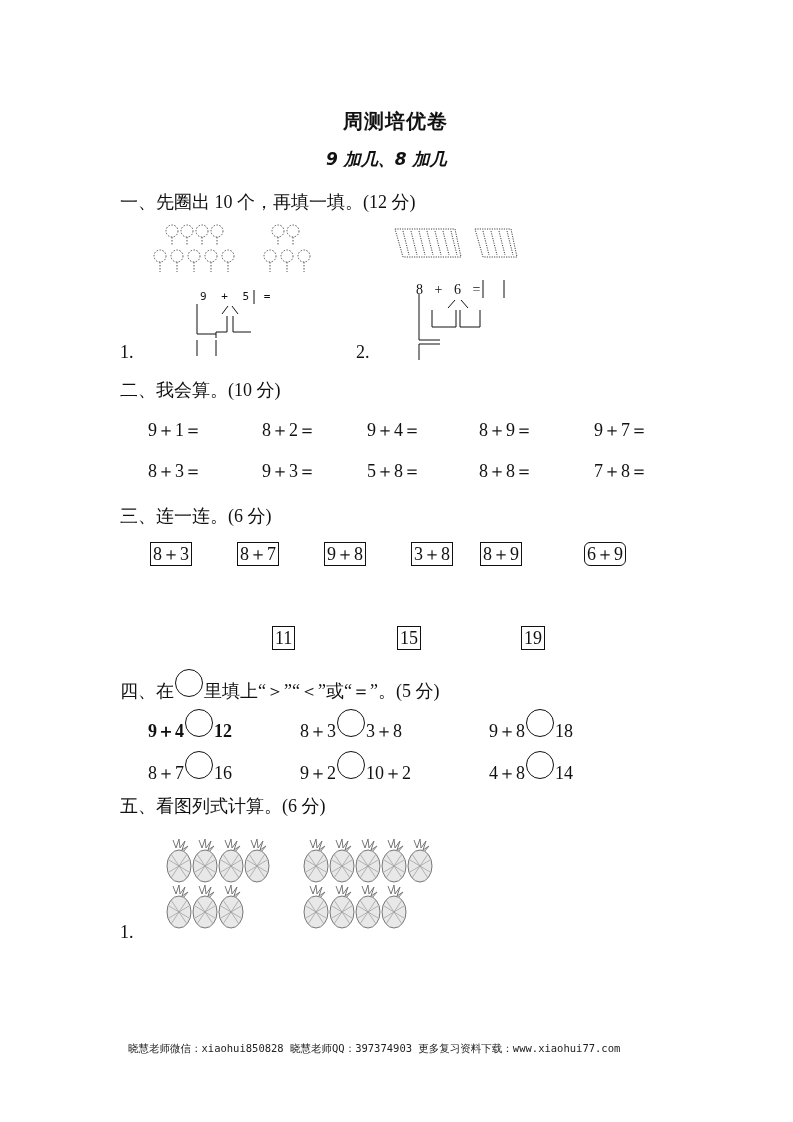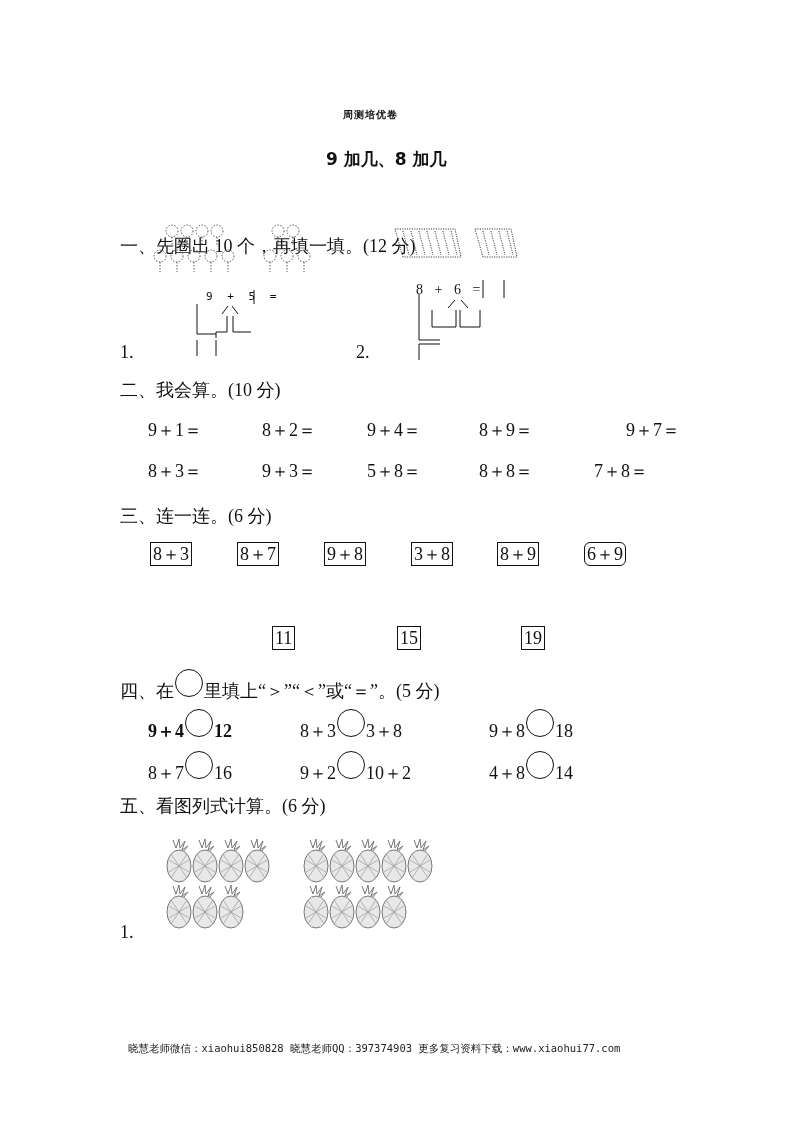--- a/index.html
+++ b/index.html
@@ -1,36 +1,36 @@
 <!DOCTYPE html>
 <html><head>
 <meta charset="utf-8">
 <style>
   html, body { margin:0; padding:0; background:#ffffff; }
   body { width:793px; height:1122px; position:relative; overflow:hidden;
          font-family: "Liberation Serif", "DejaVu Serif", serif; color:#111; }
   .abs { position:absolute; }
-  .title { font-family: "DejaVu Sans", sans-serif; font-weight:bold; font-size:10px; letter-spacing:1px; }
-  .subtitle { font-family: "DejaVu Sans", sans-serif; font-weight:bold; font-size:17px; }
+  .title { font-family: "DejaVu Sans", sans-serif; font-weight:bold; font-size:20px; letter-spacing:1px; }
+  .subtitle { font-family: "DejaVu Sans", sans-serif; font-weight:bold; font-size:17px;font-style:italic; }
   .sec { font-size:18px; white-space:nowrap; }
   .eq { font-size:18px; white-space:nowrap; }
   .box { border:1px solid #111; font-size:18px; padding:0 2px; line-height:22px; height:22px; white-space:nowrap; }
   .small { font-family: "DejaVu Sans Mono", monospace; font-size:11px; }
   .circle { display:inline-block; width:26px; height:26px; border:1px solid #111; border-radius:50%;
             vertical-align:bottom; margin:0 1px; position:relative; top:-6px; }
   .footer { font-size:10.5px; font-family: "DejaVu Sans Mono", "Liberation Mono", monospace; white-space:nowrap; color:#222; }
   .dots { position:absolute; }
 </style>
 </head>
 <body>
 
 <div class="abs title" style="left:343px; top:108px;">周测培优卷</div>
 <div class="abs subtitle" style="left:326px; top:148px;">9 加几、8 加几</div>
 
-<div class="abs sec" style="left:120px; top:190px;margin-top:44px;">一、先圈出 10 个，再填一填。(12 分)</div>
+<div class="abs sec" style="left:120px; top:190px;">一、先圈出 10 个，再填一填。(12 分)</div>
 
 <div class="dots" style="left:150px; top:222px;">
   <svg width="170" height="55" viewBox="0 0 170 55">
     <g fill="none" stroke="#555" stroke-width="1" stroke-dasharray="1.5 1.5">
 
       <circle cx="22" cy="9" r="6"></circle>
         <circle cx="37" cy="9" r="6"></circle>
         <circle cx="52" cy="9" r="6"></circle>
         <circle cx="67" cy="9" r="6"></circle>
       <path d="M22 15 L22 24 M37 15 L37 24 M52 15 L52 24 M67 15 L67 24"></path>
@@ -47,21 +47,21 @@
       <path d="M128 15 L128 24 M143 15 L143 24"></path>
 
       <circle cx="120" cy="34" r="6"></circle>
         <circle cx="137" cy="34" r="6"></circle>
         <circle cx="154" cy="34" r="6"></circle>
       <path d="M120 40 L120 50 M137 40 L137 50 M154 40 L154 50"></path>
     </g>
   </svg>
 </div>
 
-<div class="abs small" style="left:206px; top:290px;">
+<div class="abs small" style="left:200px; top:290px;">
   <span>9</span>
   <span style="margin-left:8px;">+</span>
   <span style="margin-left:8px;">5</span>
   <span style="margin-left:8px;">=</span>
 </div>
 <div class="abs" style="left:196px; top:286px;">
   <svg width="70" height="75" viewBox="0 0 70 75">
     <g stroke="#111" stroke-width="1" fill="none">
       <path d="M58 4 L58 18"></path>
       <path d="M32 20 L26 28 M36 20 L42 28"></path>
@@ -101,33 +101,33 @@
     </g>
   </svg>
 </div>
 <div class="abs eq" style="left:356px; top:342px;">2.</div>
 
 <div class="abs sec" style="left:120px; top:378px;">二、我会算。(10 分)</div>
 <div class="abs eq" style="left:148px; top:418px;">9＋1＝</div>
 <div class="abs eq" style="left:262px; top:418px;text-align:center;">8＋2＝</div>
 <div class="abs eq" style="left:367px; top:418px;">9＋4＝</div>
 <div class="abs eq" style="left:479px; top:418px;">8＋9＝</div>
-<div class="abs eq" style="left:626px; top:418px;">9＋7＝</div>
+<div class="abs eq" style="left:594px; top:418px;">9＋7＝</div>
 <div class="abs eq" style="left:148px; top:459px;">8＋3＝</div>
 <div class="abs eq" style="left:262px; top:459px;">9＋3＝</div>
 <div class="abs eq" style="left:367px; top:459px;">5＋8＝</div>
 <div class="abs eq" style="left:479px; top:459px;">8＋8＝</div>
 <div class="abs eq" style="left:594px; top:459px;">7＋8＝</div>
 
 <div class="abs sec" style="left:120px; top:504px;">三、连一连。(6 分)</div>
 <div class="abs box" style="left:150px; top:542px;">8＋3</div>
 <div class="abs box" style="left:237px; top:542px;">8＋7</div>
 <div class="abs box" style="left:324px; top:542px;">9＋8</div>
 <div class="abs box" style="left:411px; top:542px;">3＋8</div>
-<div class="abs box" style="left:497px; top:542px;text-align:right;">8＋9</div>
+<div class="abs box" style="left:480px; top:542px;text-align:right;">8＋9</div>
 <div class="abs box" style="left:584px; top:542px;border-radius:6px;">6＋9</div>
 <div class="abs box" style="left:272px; top:626px;">11</div>
 <div class="abs box" style="left:397px; top:626px;">15</div>
 <div class="abs box" style="left:521px; top:626px;">19</div>
 
 <div class="abs sec" style="left:120px; top:675px;">
   <span>四、在</span><span class="circle"></span><span>里填上“＞”“＜”或“＝”。(5 分)</span>
 </div>
 
 <div class="abs eq" style="left:148px; top:715px;font-weight:bold;">

